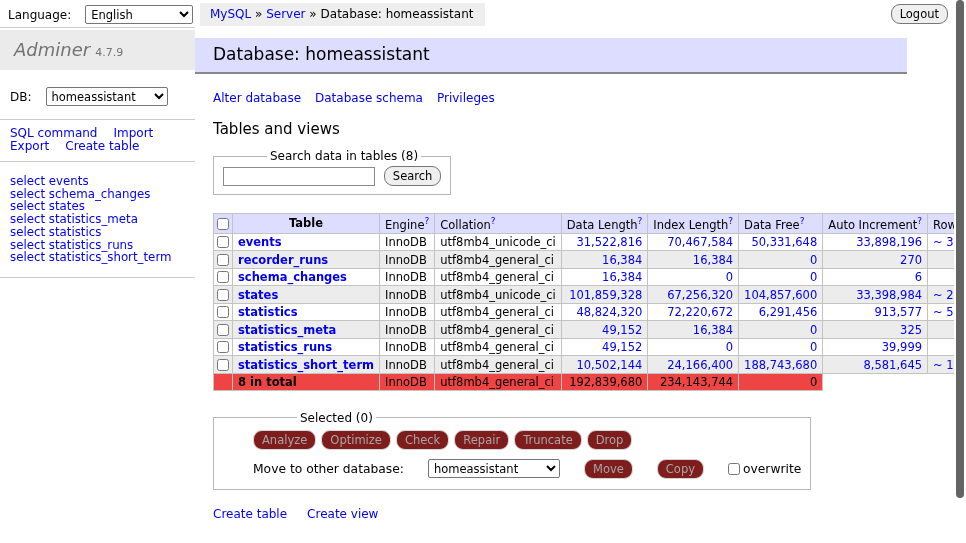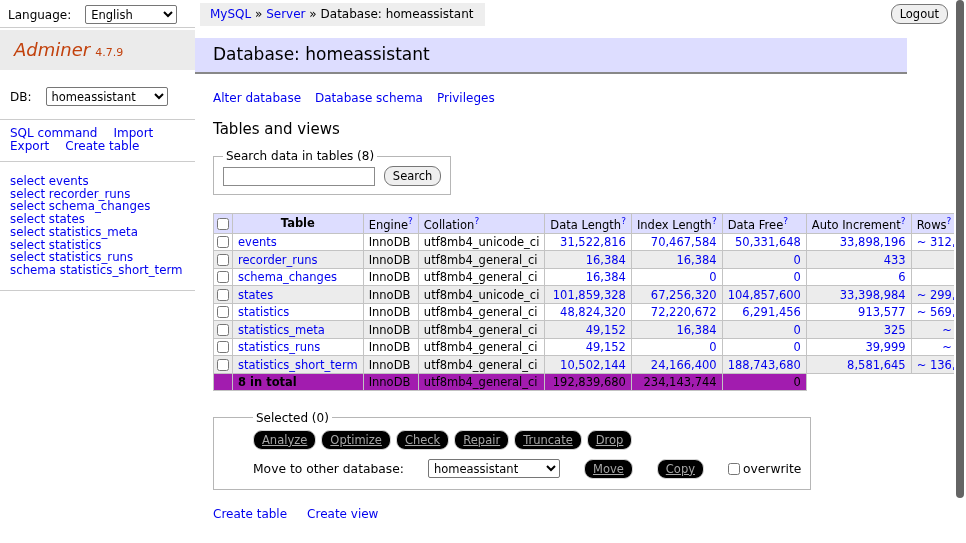--- a/index.html
+++ b/index.html
@@ -3,50 +3,50 @@
 <meta charset="utf-8">
 <style>
   * { box-sizing: border-box; }
   html,body { margin:0; padding:0; }
   body {
     width:966px; height:543px; position:relative; overflow:hidden;
     background:#fff; color:#000;
     font-family:"DejaVu Sans","Liberation Sans",sans-serif; font-size:12px;
   }
   .lnk { color:#0000ee; text-decoration:none; cursor:pointer; }
-  .boldlnk { font-weight:normal;margin-top:36px; }
+  .boldlnk { font-weight:bold;margin-top:36px; }
 
   
   #language-row { position:absolute; left:8px; top:5px; display:flex; align-items:center; gap:14px; }
   select.ctl {
     font-size:11.5px; height:19px; border:1px solid #767676; border-radius:2px;
     background:#fff; font-family:inherit; padding:0 1px;
   }
-  #language-select { width:92px; }
+  #language-select { width:108px; }
   #breadcrumb {
     position:absolute; left:200px; top:3px; background:#eee;
     padding:4px 12px 5px 10px; white-space:nowrap;
   }
   .bc-current { color:#000; }
   #logout-button { position:absolute; right:18px; top:4px; }
   button.btn {
     font-family:inherit; font-size:11.5px; padding:2px 8px; color:#000;
     background:#efefef; border:1px solid #767676; border-radius:9px; cursor:pointer;
   }
   button.btn:disabled {
-    background:#000000; border-color:#d6d6d6; color:#a6a6a6; cursor:default;text-decoration:underline;
+    background:#7f1d1d; border-color:#d6d6d6; color:#a6a6a6; cursor:default;
   }
 
   
   #scrollbar-track { position:absolute; right:0; top:0; width:12px; height:543px; background:#fff; }
   #scrollbar-thumb { position:absolute; right:2px; top:0; width:8px; height:498px; background:#646464; border-radius:4px; }
 
   
   #sidebar { position:absolute; left:0; top:27px; width:195px; border-top:1px solid #ccc; }
-  #adminer-logo { background:#ebebeb; padding:9px 0 10px 14px; margin-top:2px; color:#c2410c; }
+  #adminer-logo { background:#ebebeb; padding:9px 0 10px 14px; margin-top:2px; color:#737373; }
   #adminer-logo .app { font-style:italic; font-size:18px; }
   #adminer-logo .ver { font-size:11px; margin-left:5px; }
   #db-row { margin:17px 0 13px 10px; display:flex; align-items:center; gap:14px; }
   #db-select { width:122px; }
   #sidebar-actions { border-top:1px solid #ccc; border-bottom:1px solid #ccc; padding:7px 0 8px 10px; line-height:13px; }
   #sidebar-actions .lnk { margin-right:16px; }
   #sidebar-tables { padding:13px 0 13px 10px; border-bottom:1px solid #ccc; }
   #sidebar-tables .lnk { display:block; line-height:12.7px; font-size:11.8px; }
 
   
@@ -54,36 +54,36 @@
   h2#page-title {
     background:#ddddff; border-bottom:2px solid #888; margin:10px 0 0 0;
     padding:7px 0 8px 18px; font-size:17px; font-weight:normal; line-height:19px;
   }
   #content-inner { padding-left:18px; }
   .links-row { margin-top:17px; }
   .links-row .lnk { margin-right:14px; }
   h3.section { font-size:15px; font-weight:normal; margin:15px 0 0 0; }
 
   fieldset { border:1px solid #b6b6b6; margin:11px 0 0 0; padding:3px 9px 8px 9px; width:fit-content; }
-  legend { font-size:12px; padding:0 3px; }
+  legend { font-size:12px; padding:0 3px;margin-left:44px; }
   #search-input { width:152px; height:19px; border:1px solid #8b8b8b; font-family:inherit; font-size:12px; margin-right:5px; }
 
   
   table#tables-table { border-collapse:collapse; margin-top:18px; font-size:11.5px; }
   #tables-table td, #tables-table th { border:1px solid #c3c3c3; padding:1px 5px; height:17px; white-space:nowrap; }
   #tables-table thead td, #tables-table thead th { background:#ddddff; }
   #tables-table thead th.table-col { font-weight:bold; text-align:center; }
   #tables-table thead td { font-weight:normal; text-align:left; }
   #tables-table sup a { color:#0000ee; font-size:9px; text-decoration:none; }
   #tables-table .checkcell { text-align:center; padding:1px 2px; }
   #tables-table input[type="checkbox"] { width:12px; height:12px; margin:1px; vertical-align:middle; }
   #tables-table tbody tr.even td, #tables-table tbody tr.even th { background:#ececec; }
   #tables-table th.rowname { text-align:left; font-weight:bold; }
   #tables-table td.num { text-align:right; }
-  #tables-table tr.total td, #tables-table tr.total th { background:#a21caf;margin-top:24px; }
+  #tables-table tr.total td, #tables-table tr.total th { background:#ef4444;margin-top:24px; }
   #tables-table tr.total th { font-weight:bold; text-align:left; }
   #tables-table tr.total td.num { color:#000; }
 
   
   #selected-fieldset { margin-top:20px; padding-bottom:10px;padding-left:39px; }
   .btn-row { display:flex; gap:5px; margin-top:2px; }
   .move-row { display:flex; align-items:center; gap:24px; margin-top:9px; font-size:12.3px; }
   #move-db-select { width:132px; }
   .move-row label { display:flex; align-items:center; gap:3px; }
   .move-row input[type="checkbox"] { width:12px; height:12px; margin:0; }
@@ -113,27 +113,26 @@
     <select class="ctl" id="db-select">
       <option>homeassistant</option>
     </select>
   </div>
   <div id="sidebar-actions">
       <div><a class="lnk">SQL command</a><a class="lnk">Import</a></div>
       <div><a class="lnk">Export</a><a class="lnk">Create table</a></div>
     </div>
   <div id="sidebar-tables">
       <a class="lnk">select events</a>
-      <a class="lnk">select recorder_runs</a>
       <a class="lnk">select schema_changes</a>
       <a class="lnk">select states</a>
       <a class="lnk">select statistics_meta</a>
       <a class="lnk">select statistics</a>
       <a class="lnk">select statistics_runs</a>
-      <a class="lnk">schema statistics_short_term</a>
+      <a class="lnk">select statistics_short_term</a>
     </div>
 </div>
 
 <div id="content">
   <h2 id="page-title">Database: homeassistant</h2>
   <div id="content-inner">
     <div class="links-row" id="db-links"><a class="lnk">Alter database</a><a class="lnk">Database schema</a><a class="lnk">Privileges</a></div>
 
     <h3 class="section">Tables and views</h3>
 
@@ -181,21 +180,21 @@
             <td class="num"><a class="lnk">~ 312,180</a></td>
           </tr>
           <tr class="even">
             <td class="checkcell"><input type="checkbox" style=""></td>
             <th class="rowname"><a class="lnk boldlnk">recorder_runs</a></th>
             <td>InnoDB</td>
             <td>utf8mb4_general_ci</td>
             <td class="num"><a class="lnk">16,384</a></td>
             <td class="num"><a class="lnk">16,384</a></td>
             <td class="num"><a class="lnk">0</a></td>
-            <td class="num"><a class="lnk">433</a></td>
+            <td class="num"><a class="lnk">270</a></td>
             <td class="num"></td>
           </tr>
           <tr class="odd">
             <td class="checkcell"><input type="checkbox" style=""></td>
             <th class="rowname"><a class="lnk boldlnk">schema_changes</a></th>
             <td>InnoDB</td>
             <td>utf8mb4_general_ci</td>
             <td class="num"><a class="lnk">16,384</a></td>
             <td class="num"><a class="lnk">0</a></td>
             <td class="num"><a class="lnk">0</a></td>

